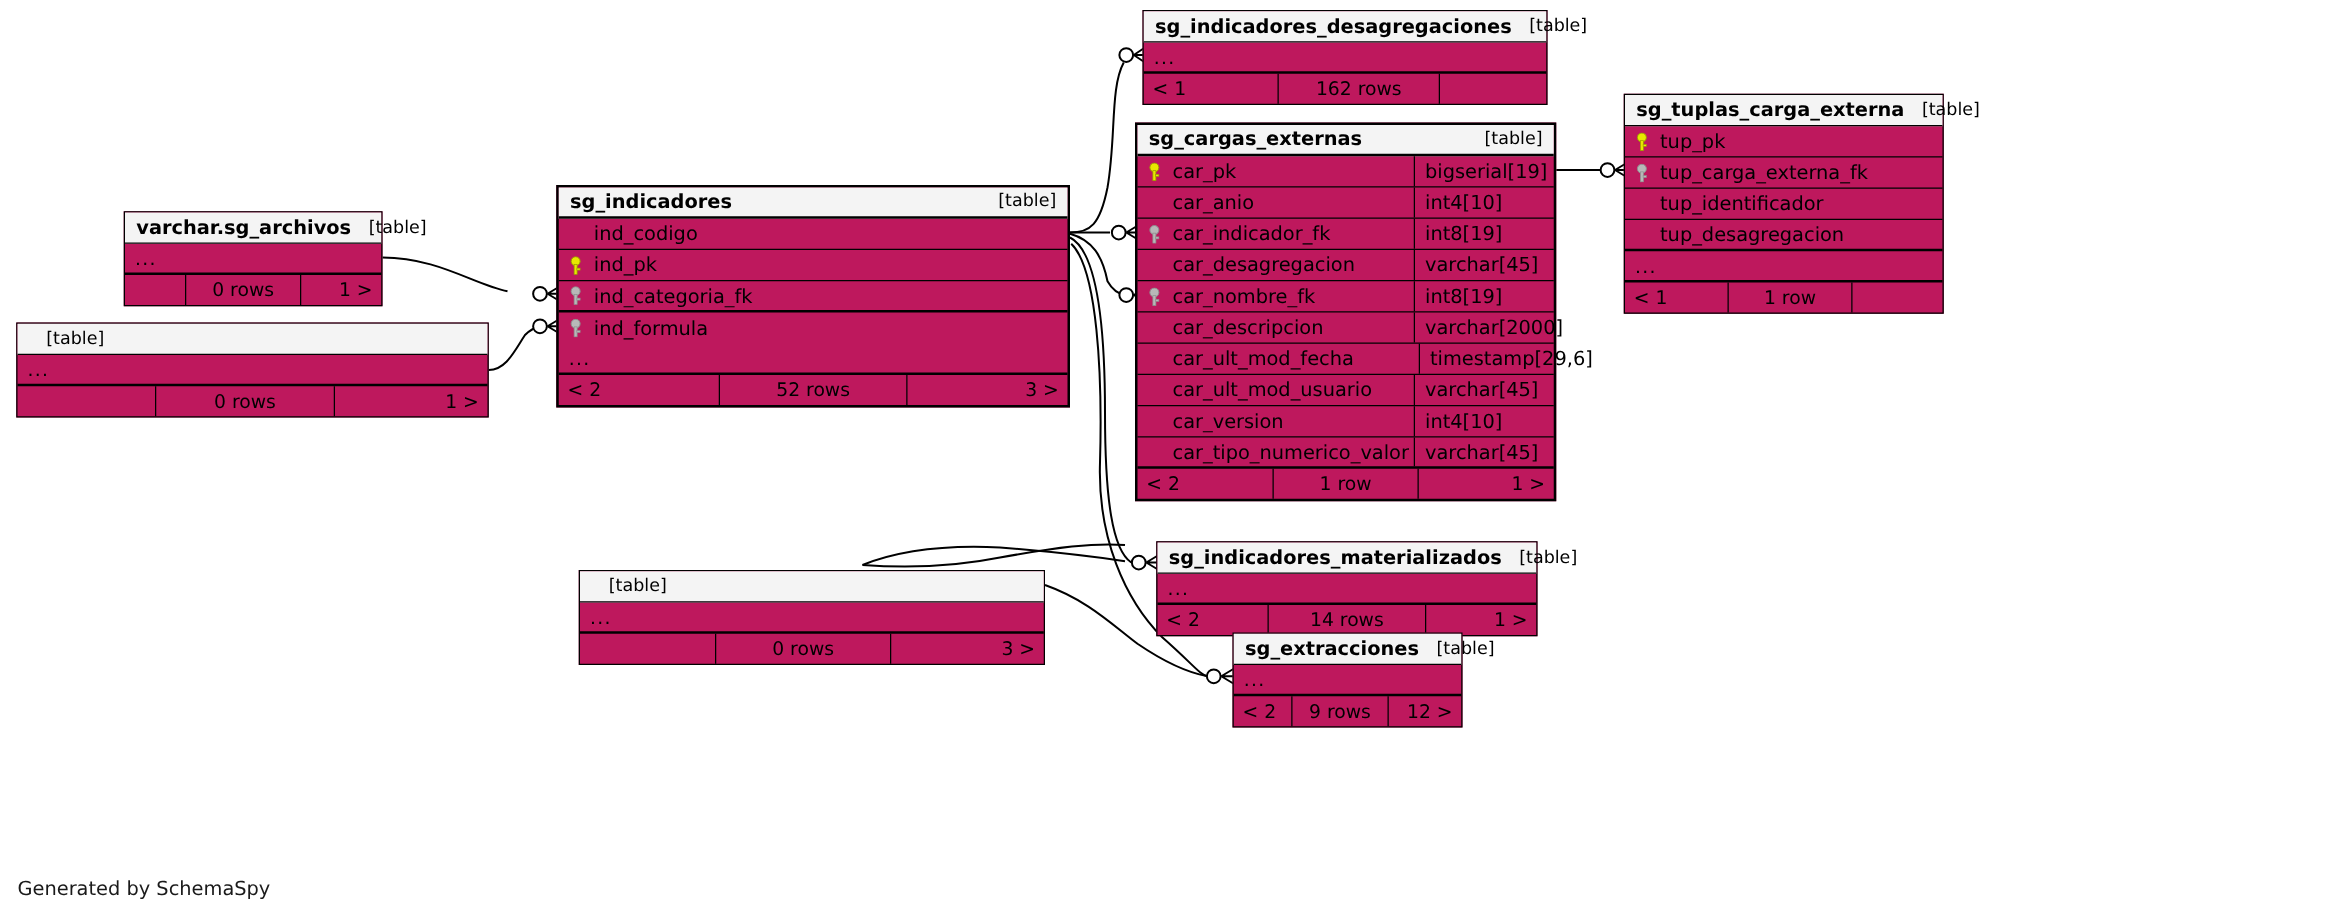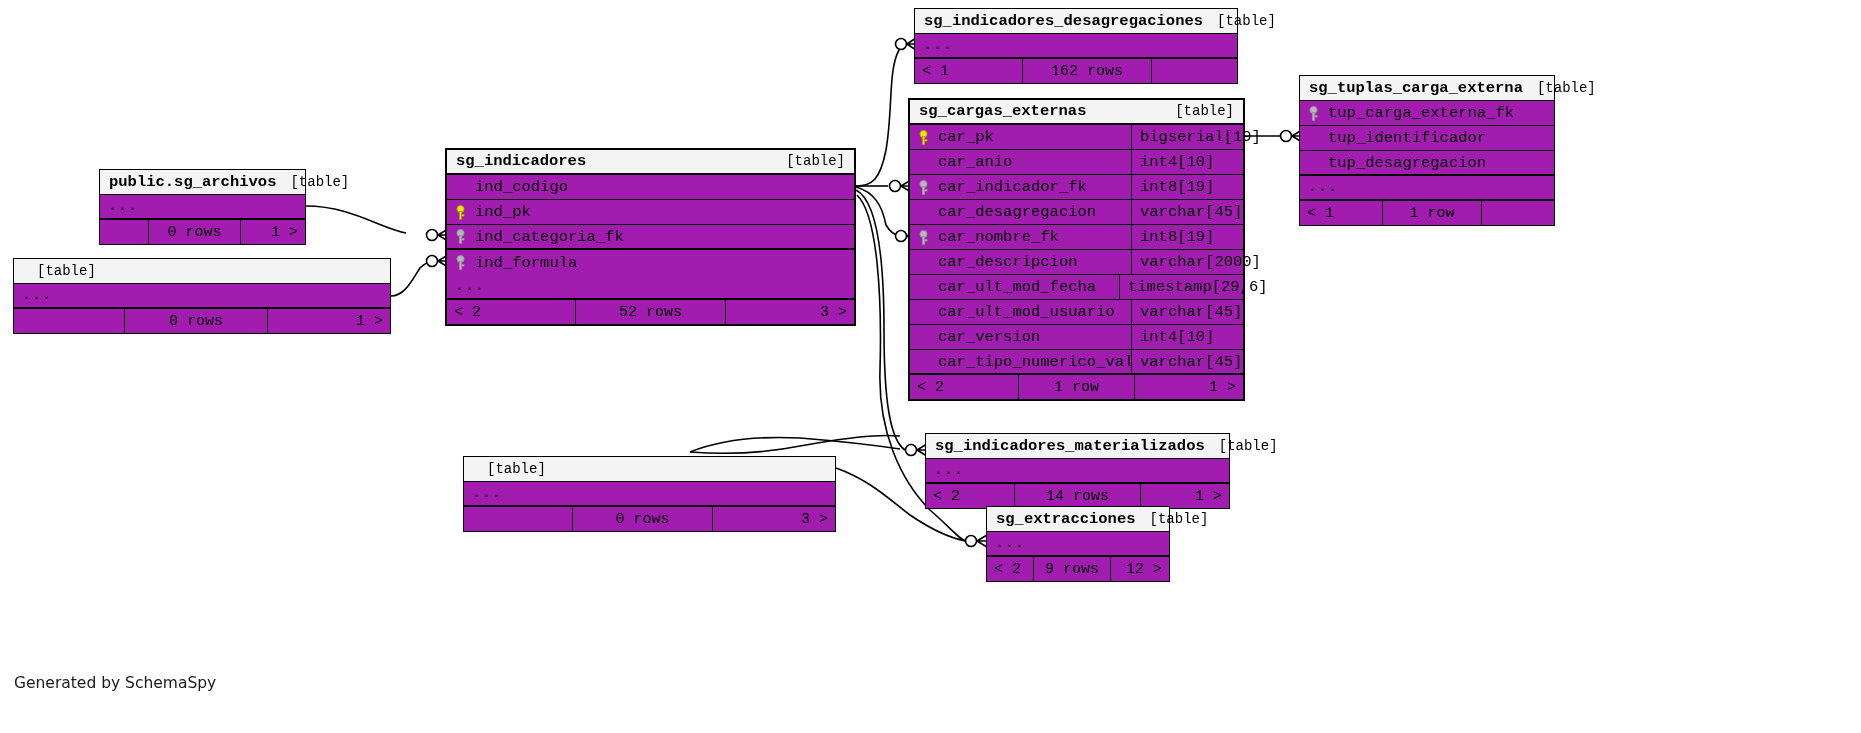--- a/index.html
+++ b/index.html
@@ -13,26 +13,25 @@
     font-family: "DejaVu Sans", sans-serif;
   }
   #canvas { position: absolute; inset: 0; }
   svg.edges {
     position: absolute; left: 0; top: 0;
     width: 1861px; height: 733px;
     pointer-events: none;
   }
   .tbl {
     position: absolute;
-    background: #a21caf;
+    background: #be185d;
     border: 1px solid #000;
     box-sizing: border-box;
     font-size: 15.5px;
     color: #000;
-    font-family: Liberation Mono, monospace;
   }
   .tbl.thick { border-width: 2px; }
   .tbl .hdr {
     background: #f4f4f4;
     border-bottom: 1px solid #000;
     display: flex;
     align-items: center;
     justify-content: space-between;
     padding: 3px 9px 4px 9px;
     box-sizing: border-box;
@@ -190,20 +189,30 @@
 
   <div class="tbl" style="left:1299px; top:75px; width:256px;">
     <div class="hdr">
       <span class="tname">sg_tuplas_carga_externa</span>
       <span class="ttag">[table]</span>
     </div>
     <div class="rows">
       <div class="row">
         <span class="kcell">
           <svg class="keyicon" width="11" height="15" viewBox="0 0 11 15">
+              <circle cx="5.5" cy="4" r="3.6" fill="#e8e800" stroke="#9a9a00" stroke-width="0.8"></circle>
+              <rect x="4.3" y="6.5" width="2.4" height="8" fill="#e8e800" stroke="#9a9a00" stroke-width="0.6"></rect>
+              <rect x="6.5" y="9.5" width="2.6" height="1.6" fill="#e8e800" stroke="#9a9a00" stroke-width="0.5"></rect>
+            </svg>
+        </span>
+        <span class="cname">tup_pk</span>
+      </div>
+      <div class="row">
+        <span class="kcell">
+          <svg class="keyicon" width="11" height="15" viewBox="0 0 11 15">
               <circle cx="5.5" cy="4" r="3.6" fill="#b8b8b8" stroke="#8e8e8e" stroke-width="0.8"></circle>
               <rect x="4.3" y="6.5" width="2.4" height="8" fill="#b8b8b8" stroke="#8e8e8e" stroke-width="0.6"></rect>
               <rect x="6.5" y="9.5" width="2.6" height="1.6" fill="#b8b8b8" stroke="#8e8e8e" stroke-width="0.5"></rect>
             </svg>
         </span>
         <span class="cname">tup_carga_externa_fk</span>
       </div>
       <div class="row">
         <span class="kcell"></span>
         <span class="cname">tup_identificador</span>
@@ -271,21 +280,21 @@
         <span class="ctype" style="width:112px">int8[19]</span>
       </div>
       <div class="row">
         <span class="kcell"></span>
         <span class="cname">car_descripcion</span>
         <span class="ctype" style="width:112px">varchar[2000]</span>
       </div>
       <div class="row">
         <span class="kcell"></span>
         <span class="cname">car_ult_mod_fecha</span>
-        <span class="ctype" style="width:124px">timestamp[29,6]</span>
+        <span class="ctype" style="width:108px">timestamp[29,6]</span>
       </div>
       <div class="row">
         <span class="kcell"></span>
         <span class="cname">car_ult_mod_usuario</span>
         <span class="ctype" style="width:112px">varchar[45]</span>
       </div>
       <div class="row">
         <span class="kcell"></span>
         <span class="cname">car_version</span>
         <span class="ctype" style="width:112px">int4[10]</span>
@@ -347,21 +356,21 @@
     <div class="ellipsis-row">...</div>
     <div class="footer">
       <div class="f f1" style="width:128px">&lt; 2</div>
       <div class="f f2">52 rows</div>
       <div class="f f3" style="width:128px">3 &gt;</div>
     </div>
   </div>
 
   <div class="tbl" style="left:99px; top:169px; width:207px;">
     <div class="hdr">
-      <span class="tname">public.sg_archivos</span>
+      <span class="tname">varchar.sg_archivos</span>
       <span class="ttag">[table]</span>
     </div>
     <div class="ellipsis-row">...</div>
     <div class="footer">
       <div class="f f1" style="width:48px"></div>
       <div class="f f2">0 rows</div>
       <div class="f f3" style="width:64px">1 &gt;</div>
     </div>
   </div>
 
@@ -408,15 +417,15 @@
       <span class="ttag">[table]</span>
     </div>
     <div class="ellipsis-row">...</div>
     <div class="footer">
       <div class="f f1" style="width:46px">&lt; 2</div>
       <div class="f f2">9 rows</div>
       <div class="f f3" style="width:58px">12 &gt;</div>
     </div>
   </div>
 
-  <div class="credit" style="left:14px; top:674px;">Generated by SchemaSpy</div>
+  <div class="credit" style="left:14px; top:702px;">Generated by SchemaSpy</div>
 
 </div>
 
 </body></html>

